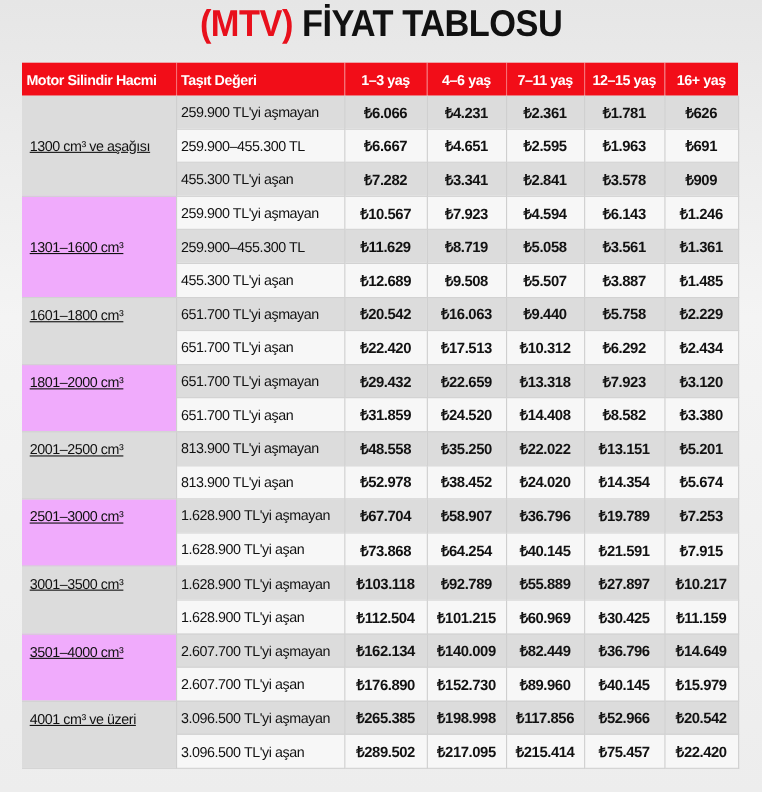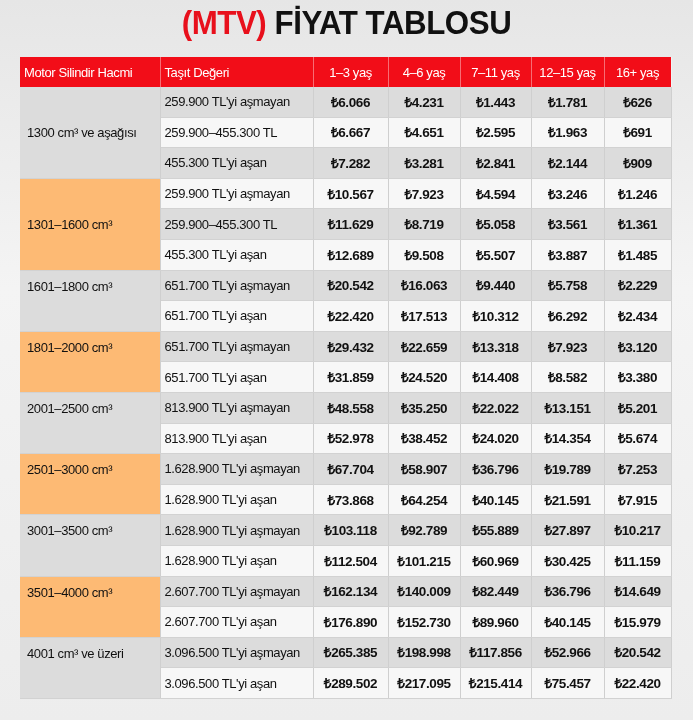--- a/index.html
+++ b/index.html
@@ -15,39 +15,39 @@
     font-size:34px; letter-spacing:-0.5px; line-height:40px;
     transform: scaleX(0.92);
   }
   .title .red { color:#e8101c; }
   .title .black { color:#111; }
   table {
     position:absolute; left:20px; top:57px;
     border-collapse:collapse; table-layout:fixed; width:651px;
   }
   th {
-    background:#f20d18; color:#fff; font-weight:400; font-size:13px;
+    background:#f20d18; color:#fff; font-weight:700; font-size:13px;
     height:30px; padding:0 4px; text-align:center;
     border-right:1px solid #ffffff66; letter-spacing:-0.4px;
     white-space:nowrap;
   }
   th.l { text-align:left; }
   td {
     height:29.6px; padding:0 4px; font-size:13px; color:#111;
     border-bottom:1px solid #d2d2d2; border-right:1px solid #cfcfcf;
     white-space:nowrap; letter-spacing:-0.4px;
   }
-  td.grp { vertical-align:middle; padding-left:7px; font-size:13px; }
+  td.grp { vertical-align:middle; padding-left:7px; font-size:13px;text-decoration:underline; }
   td.grp.top { vertical-align:top; padding-top:8px; }
   td.val { text-align:center; font-weight:700; font-size:13.5px; }
   td.cls { padding-left:4px; }
   tr.a td.nb { background:#dcdcdc; }
   tr.b td.nb { background:#f7f7f7; }
   td.g1 { background:#dcdcdc; }
-  td.g0 { background:#fdba74; }
+  td.g0 { background:#f0abfc; }
 </style>
 </head>
 <body>
 
 <div class="title">
   <span class="red">(MTV)</span>
   <span class="black">FİYAT TABLOSU</span>
 </div>
 
 <table>
@@ -70,47 +70,47 @@
       <th>12–15 yaş</th>
       <th>16+ yaş</th>
     </tr>
   </thead>
   <tbody id="tbody">
       <tr class="a">
         <td rowspan="3" class="grp  g1">1300 cm³ ve aşağısı</td>
         <td class="cls nb">259.900 TL'yi aşmayan</td>
         <td class="val nb">₺6.066</td>
         <td class="val nb">₺4.231</td>
-        <td class="val nb">₺1.443</td>
+        <td class="val nb">₺2.361</td>
         <td class="val nb">₺1.781</td>
         <td class="val nb">₺626</td>
       </tr>
       <tr class="b">
         <td class="cls nb">259.900–455.300 TL</td>
         <td class="val nb">₺6.667</td>
         <td class="val nb">₺4.651</td>
         <td class="val nb">₺2.595</td>
         <td class="val nb">₺1.963</td>
         <td class="val nb">₺691</td>
       </tr>
       <tr class="a">
         <td class="cls nb">455.300 TL'yi aşan</td>
         <td class="val nb">₺7.282</td>
-        <td class="val nb">₺3.281</td>
+        <td class="val nb">₺3.341</td>
         <td class="val nb">₺2.841</td>
-        <td class="val nb">₺2.144</td>
+        <td class="val nb">₺3.578</td>
         <td class="val nb">₺909</td>
       </tr>
       <tr class="b">
         <td rowspan="3" class="grp  g0">1301–1600 cm³</td>
         <td class="cls nb">259.900 TL'yi aşmayan</td>
         <td class="val nb">₺10.567</td>
         <td class="val nb">₺7.923</td>
         <td class="val nb">₺4.594</td>
-        <td class="val nb">₺3.246</td>
+        <td class="val nb">₺6.143</td>
         <td class="val nb">₺1.246</td>
       </tr>
       <tr class="a">
         <td class="cls nb">259.900–455.300 TL</td>
         <td class="val nb">₺11.629</td>
         <td class="val nb">₺8.719</td>
         <td class="val nb">₺5.058</td>
         <td class="val nb">₺3.561</td>
         <td class="val nb">₺1.361</td>
       </tr>

